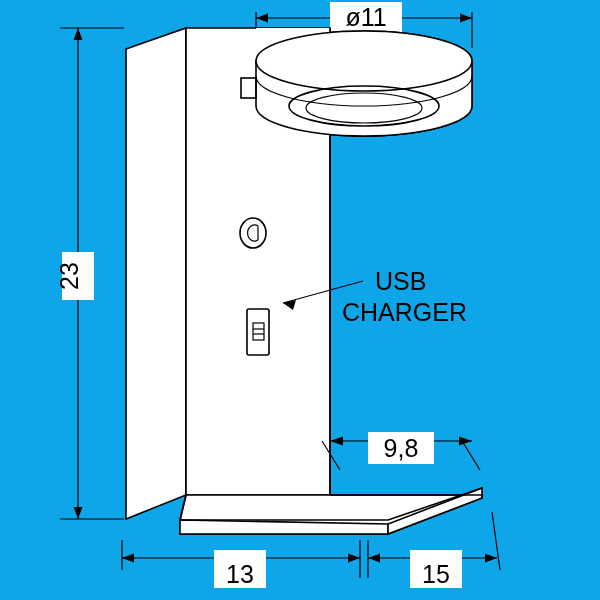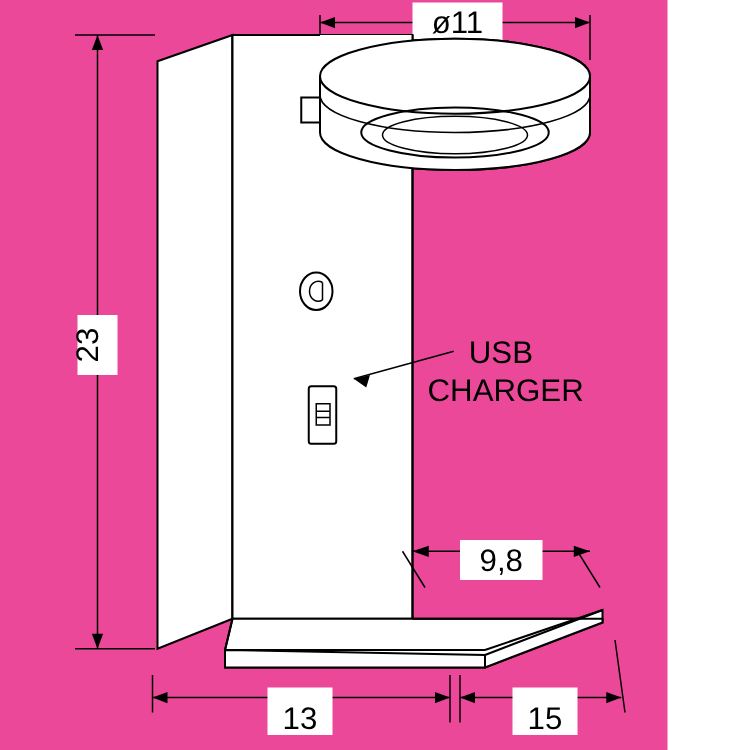--- a/index.html
+++ b/index.html
@@ -8,24 +8,23 @@
     background: #ffffff;
   }
   body {
     width: 600px;
     height: 600px;
     font-family: "Liberation Sans", sans-serif;
     overflow: hidden;
   }
   #stage {
     position: relative;
-    width: 504px;
+    width: 600px;
     height: 600px;
-    background: #ec4899;
-    padding-left: 30px;
+    background: #0ea5e9;
   }
   svg.drawing {
     position: absolute;
     left: 0;
     top: 0;
     width: 600px;
     height: 600px;
   }
   .dim-label {
     font-family: "Liberation Sans", sans-serif;

